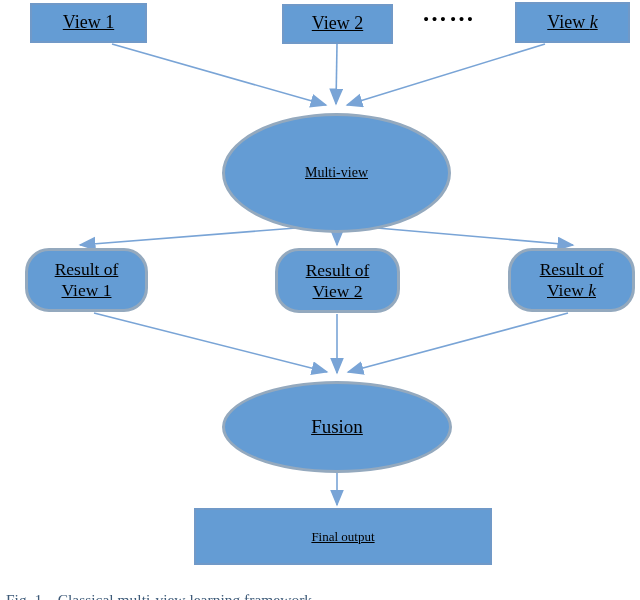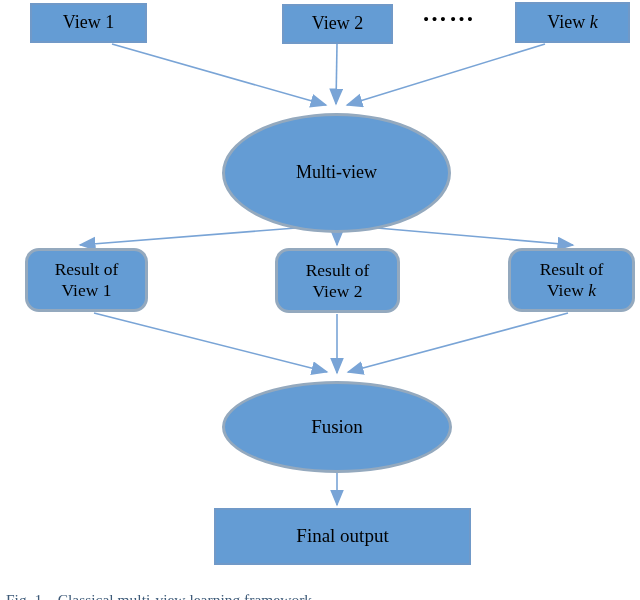--- a/index.html
+++ b/index.html
@@ -24,37 +24,38 @@
   }
   .node {
     position: absolute;
     z-index: 2;
     display: flex;
     flex-direction: column;
     align-items: center;
     justify-content: center;
     box-sizing: border-box;
     line-height: 1.18;
+    text-decoration: underline;
   }
   .rect-node {
     background: var(--node_fill, #649CD4);
     border: 2px solid var(--rect_border, #7099C8);
     font-size: 18px;
   }
   .round-node {
     background: var(--node_fill, #649CD4);
     border: 3px solid var(--shape_border, #94A9BE);
-    border-radius: 14px;
+    border-radius: 24px;
     font-size: 17.5px;
   }
   .ellipse-node {
     background: var(--node_fill, #649CD4);
     border: 3px solid var(--shape_border, #94A9BE);
     border-radius: 50%;
-    font-size: 18px;
+    font-size: 14px;
   }
   .var { font-style: italic; }
   #dots {
     position: absolute;
     z-index: 2;
     left: 414px; top: 0px;
     width: 70px; height: 25px;
     line-height: 25px;
     text-align: center;
     font-size: 25px;
@@ -72,21 +73,21 @@
   }
   
   #node-view1   { left: 30px;  top: 3px;   width: 117px; height: 40px; }
   #node-view2   { left: 282px; top: 4px;   width: 111px; height: 40px; }
   #node-viewk   { left: 515px; top: 2px;   width: 115px; height: 41px; }
   #node-mvcl    { left: 222px; top: 113px; width: 229px; height: 120px; }
   #node-result1 { left: 25px;  top: 248px; width: 123px; height: 64px; }
   #node-result2 { left: 275px; top: 248px; width: 125px; height: 65px; }
   #node-resultk { left: 508px; top: 248px; width: 127px; height: 64px; }
   #node-fusion  { left: 222px; top: 381px; width: 230px; height: 92px; font-size: 19px; }
-  #node-final   { left: 214px; top: 508px; width: 257px; height: 57px; font-size: 19px; }
+  #node-final   { left: 194px; top: 508px; width: 298px; height: 57px; font-size: 13px; }
 </style>
 </head>
 <body>
 
 <div id="stage" style="--background: #FFFFFF; --node_fill: #649CD4; --rect_border: #7099C8; --shape_border: #94A9BE; --connector: #79A4D6; --text: #000000;">
 
   <svg id="connectors" viewBox="0 0 640 600" xmlns="http://www.w3.org/2000/svg">
     <defs>
       <marker id="arrow" markerUnits="userSpaceOnUse" markerWidth="18" markerHeight="15" refX="15.5" refY="7" orient="auto">
         <path d="M0,0 L17,7 L0,14 Z" class="arrowhead" fill="#79A4D6"></path>

